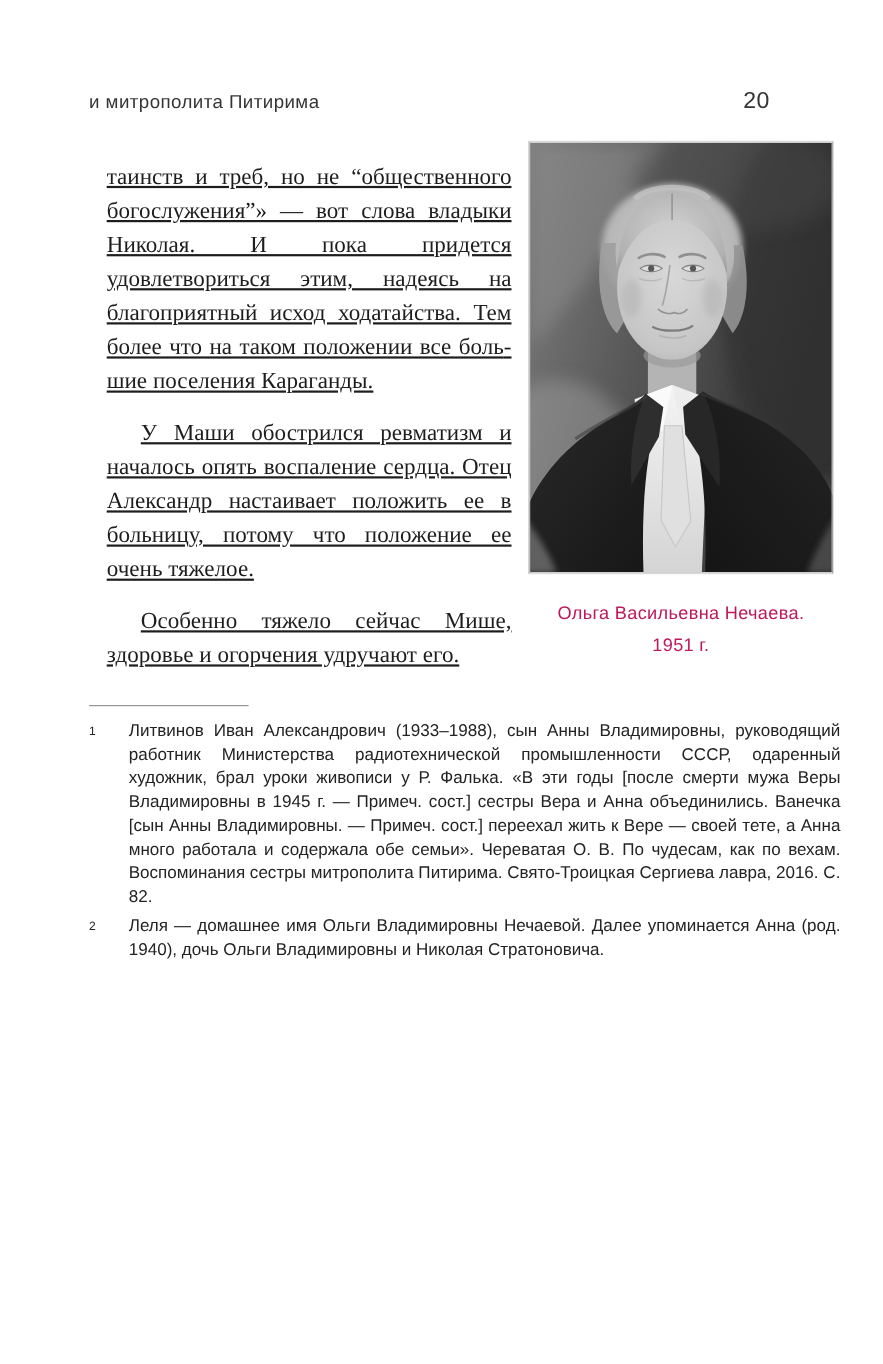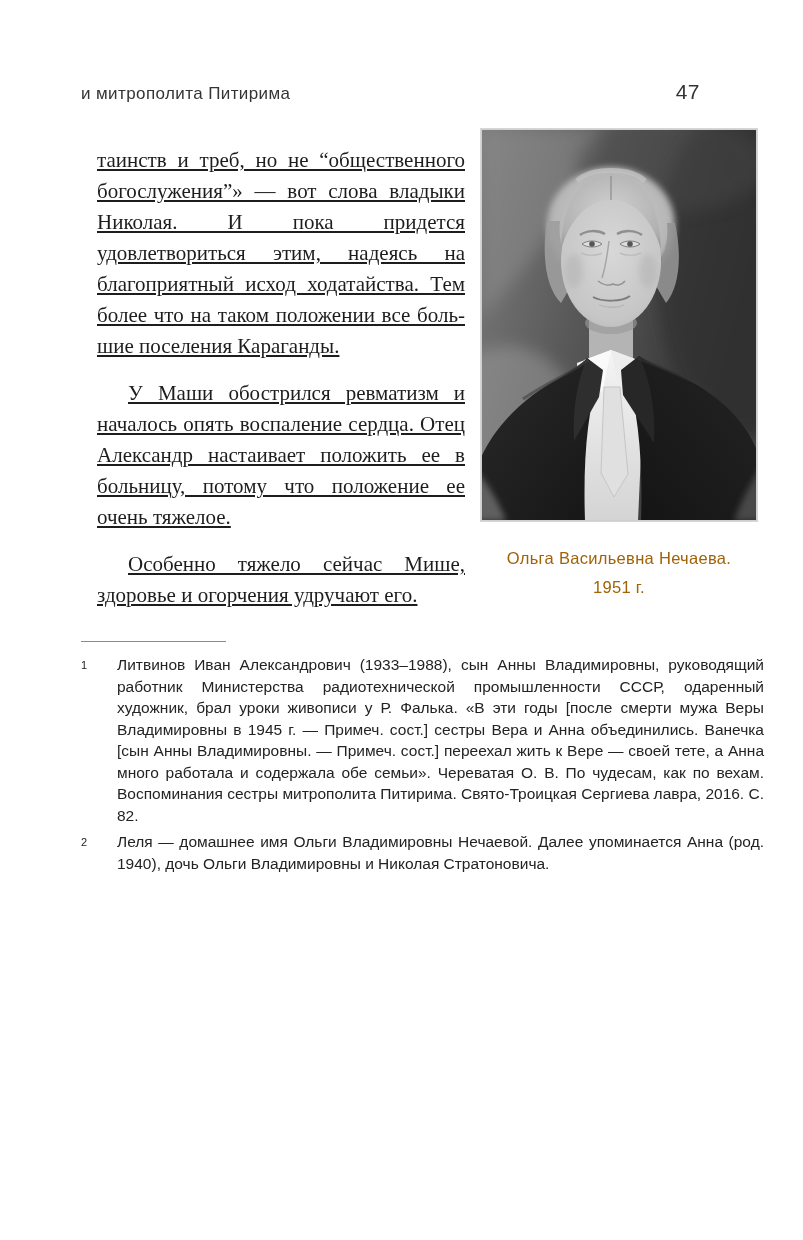--- a/index.html
+++ b/index.html
@@ -32,21 +32,21 @@
     hyphens: manual;
   }
   .col-text p, .full p { margin: 16px; text-decoration: underline; }
   p.indent { text-indent: 31px; }
   .figure { width: 276px; margin-left: 18px; flex: none; }
   .figure svg { display: block; outline: 1px solid #d6d6d6; }
   .figcap {
     margin-top: 23px;
     font-family: "Liberation Sans", "DejaVu Sans", sans-serif;
     font-size: 16.5px; line-height: 29px;
-    text-align: center; color: #a16207;
+    text-align: center; color: #be185d;
     letter-spacing: 0.3px;
   }
   
   .full {
     margin-top: 2px;
     width: 683px;
     font-size: 21px; line-height: 31.5px;
     text-align: justify;
     hyphens: manual;
   }
@@ -66,21 +66,21 @@
   }
   .fn-text { flex: 1; text-align: justify; hyphens: manual; }
 </style>
 </head>
 <body>
 
 <div class="page">
 
   <div class="runhead">
     <span class="rh-title">и митрополита Питирима</span>
-    <span class="rh-num">47</span>
+    <span class="rh-num">20</span>
   </div>
 
   <div class="two-col">
     <div class="col-text">
       <p>таинств и треб, но не “общественного бого­служения”» — вот слова владыки Николая. И пока придется удовлетвориться этим, на­деясь на благоприятный исход ходатайства. Тем более что на таком положении все боль­шие поселения Караганды.</p>
       <p class="indent">У Маши обострился ревматизм и нача­лось опять воспаление сердца. Отец Алек­сандр настаивает положить ее в больницу, потому что положение ее очень тяжелое.</p>
       <p class="indent">Особенно тяжело сейчас Мише, здоро­вье и огорчения удручают его.</p>
     </div>
 
     <figure class="figure" style="margin:0">

